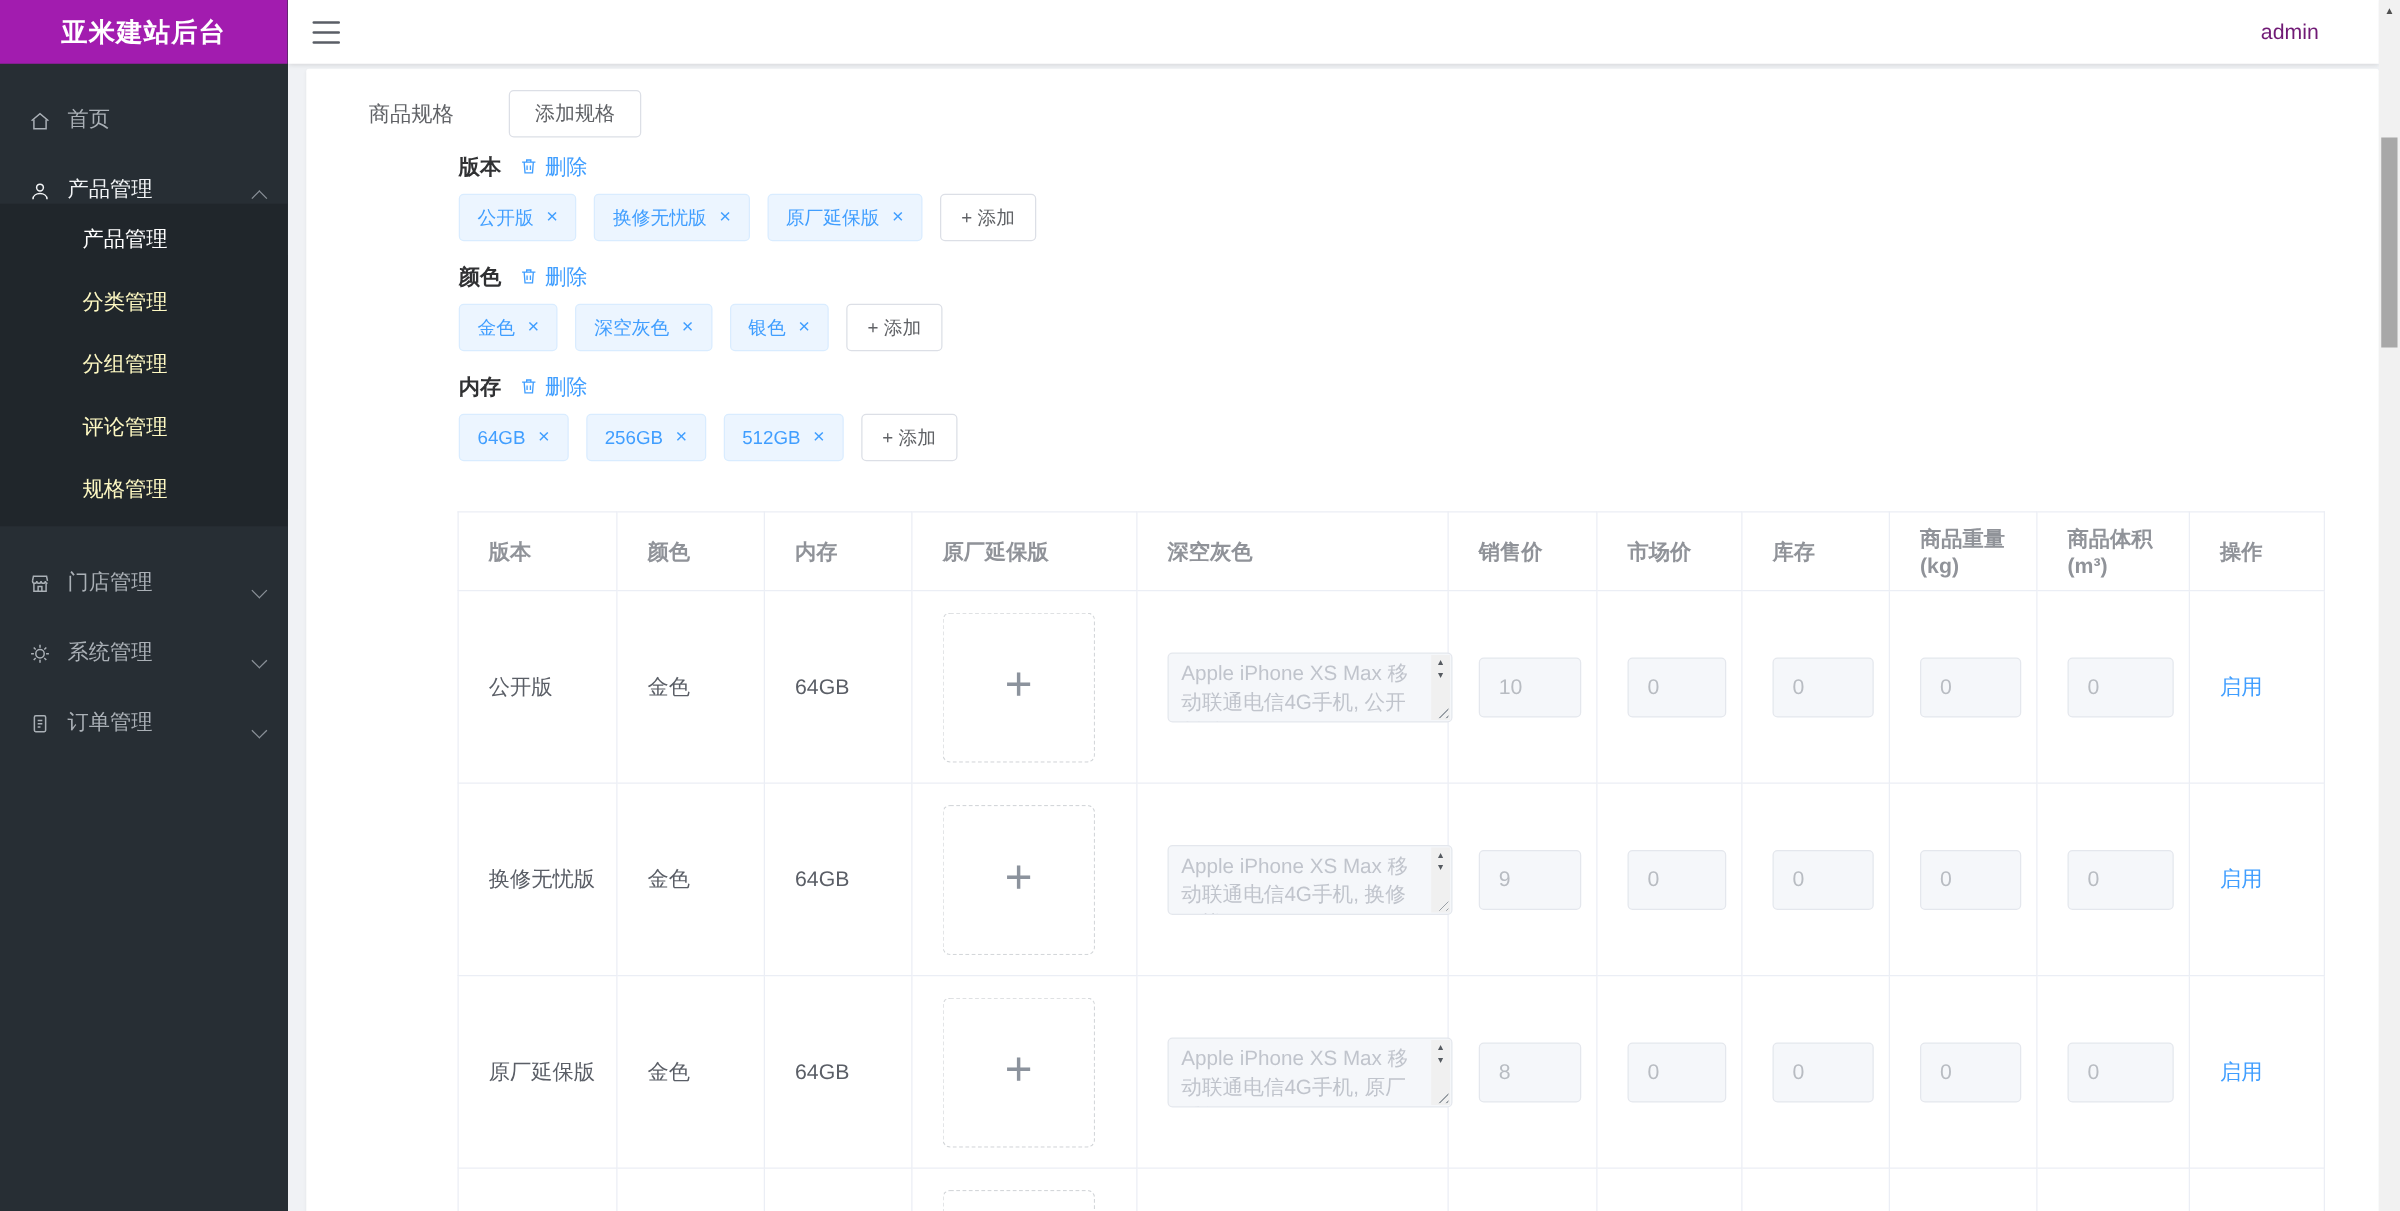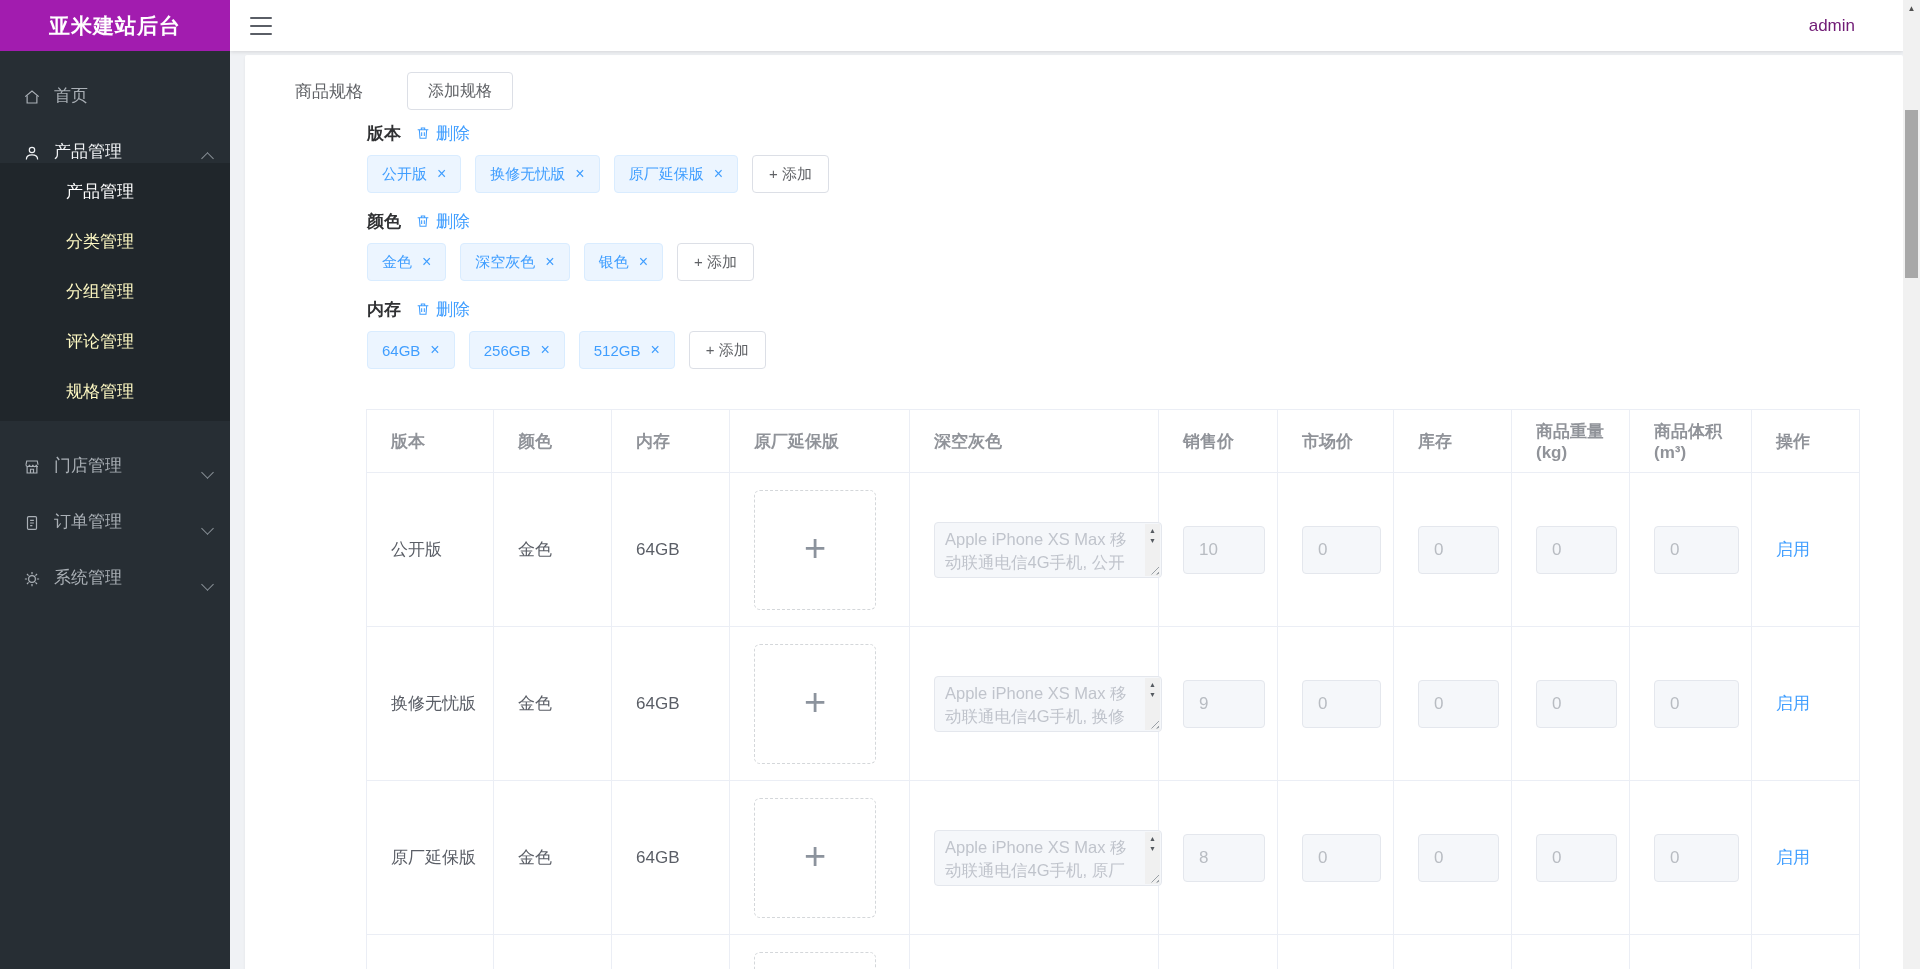--- a/index.html
+++ b/index.html
@@ -132,36 +132,36 @@
           </svg>
       </span>
       <span class="mi-label">门店管理</span>
       <span class="chev down"></span>
     </div>
 
 
     <div class="menu-item">
       <span class="mi-icon">
         <svg viewBox="0 0 24 24">
+            <circle cx="12" cy="12" r="4.5"></circle>
+            <path d="M12 2.5v3M12 18.5v3M2.5 12h3M18.5 12h3M5.3 5.3l2.1 2.1M16.6 16.6l2.1 2.1M5.3 18.7l2.1-2.1M16.6 7.4l2.1-2.1"></path>
+          </svg>
+      </span>
+      <span class="mi-label">系统管理</span>
+      <span class="chev down"></span>
+    </div>
+
+    <div class="menu-item">
+      <span class="mi-icon">
+        <svg viewBox="0 0 24 24">
             <rect x="6" y="3.5" width="12" height="17" rx="1.5"></rect>
             <path d="M9.5 8.5h5M9.5 12h5M9.5 15.5h3"></path>
           </svg>
       </span>
       <span class="mi-label">订单管理</span>
-      <span class="chev down"></span>
-    </div>
-
-    <div class="menu-item">
-      <span class="mi-icon">
-        <svg viewBox="0 0 24 24">
-            <circle cx="12" cy="12" r="4.5"></circle>
-            <path d="M12 2.5v3M12 18.5v3M2.5 12h3M18.5 12h3M5.3 5.3l2.1 2.1M16.6 16.6l2.1 2.1M5.3 18.7l2.1-2.1M16.6 7.4l2.1-2.1"></path>
-          </svg>
-      </span>
-      <span class="mi-label">系统管理</span>
       <span class="chev down"></span>
     </div>
   </nav>
 </aside>
 
 <header class="topbar">
   <div class="hamburger">
       <i></i>
       <i></i>
       <i></i>

